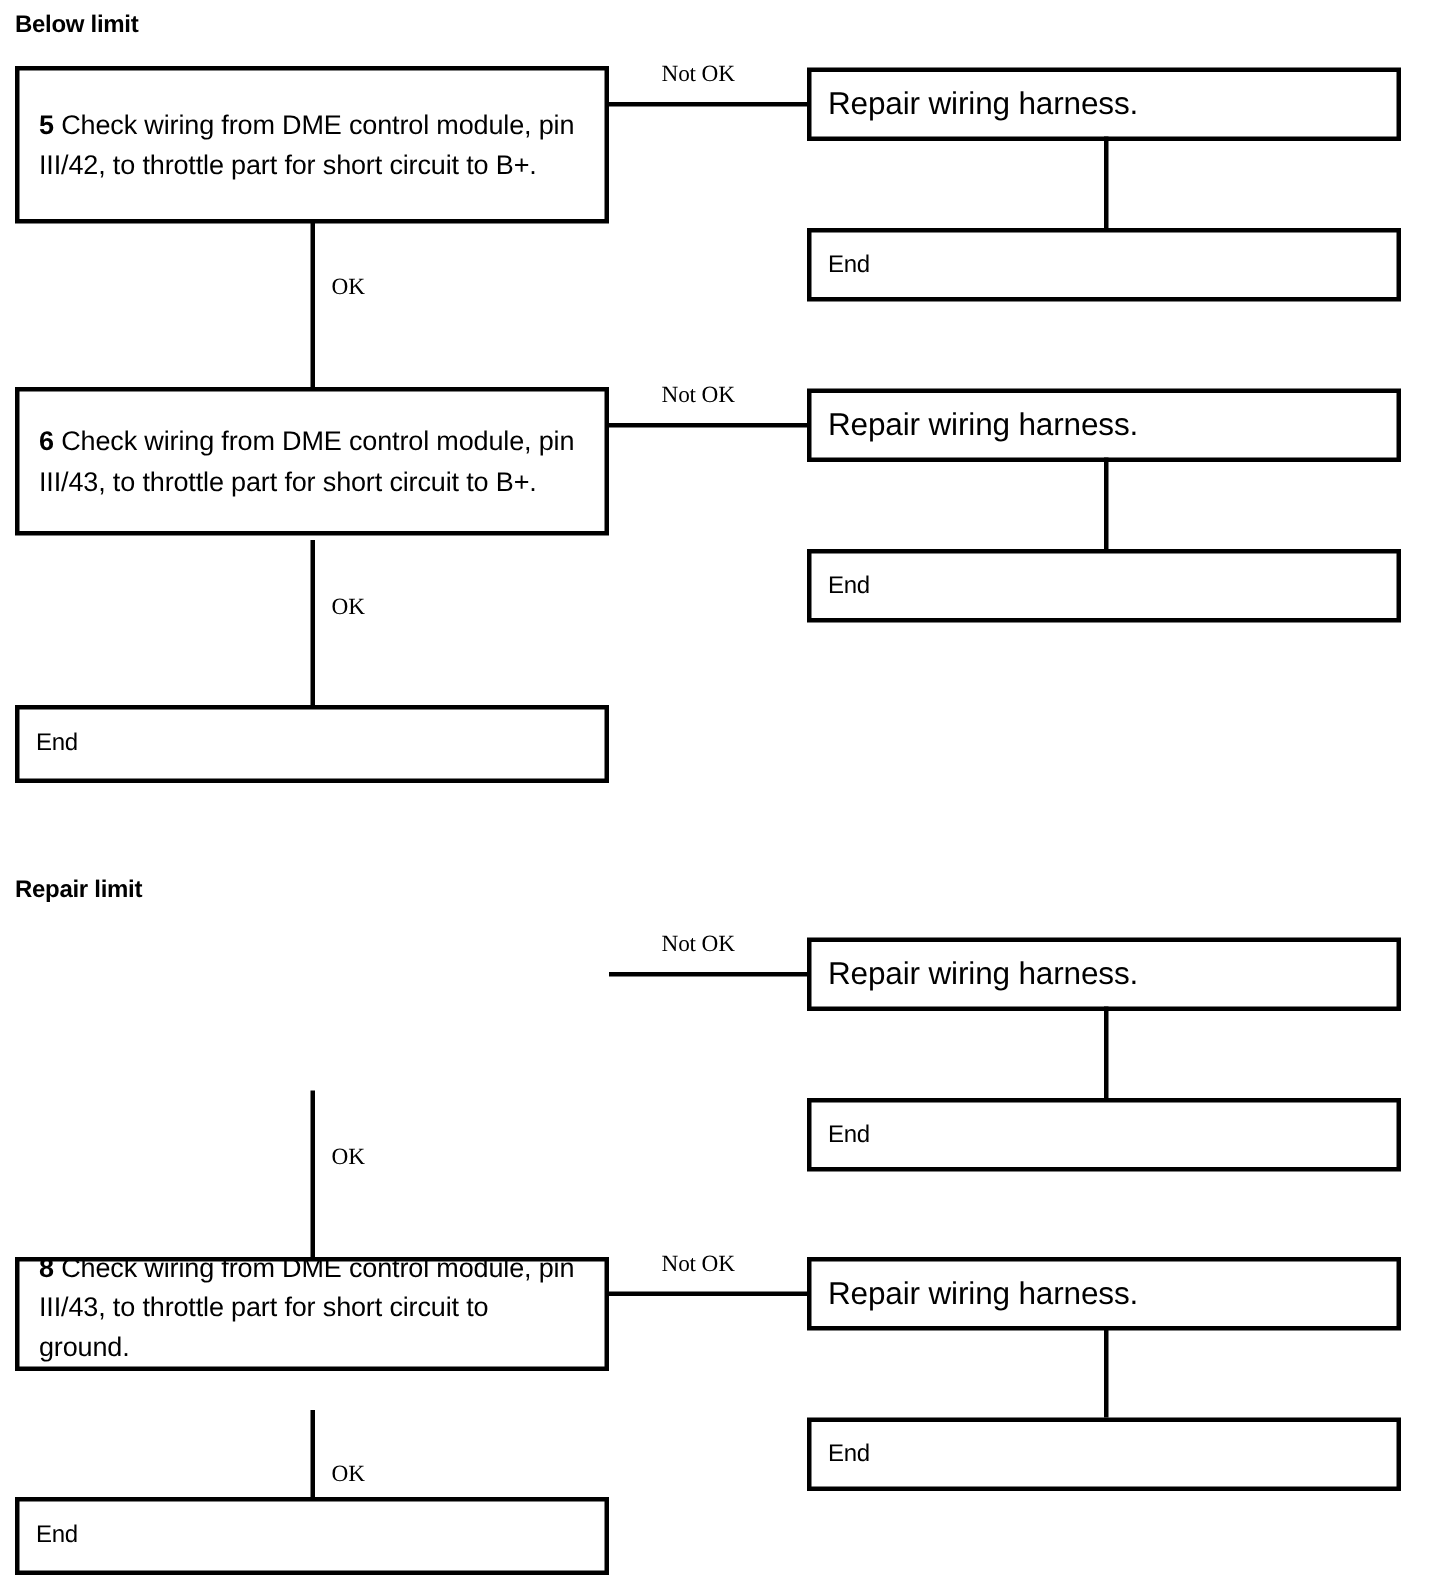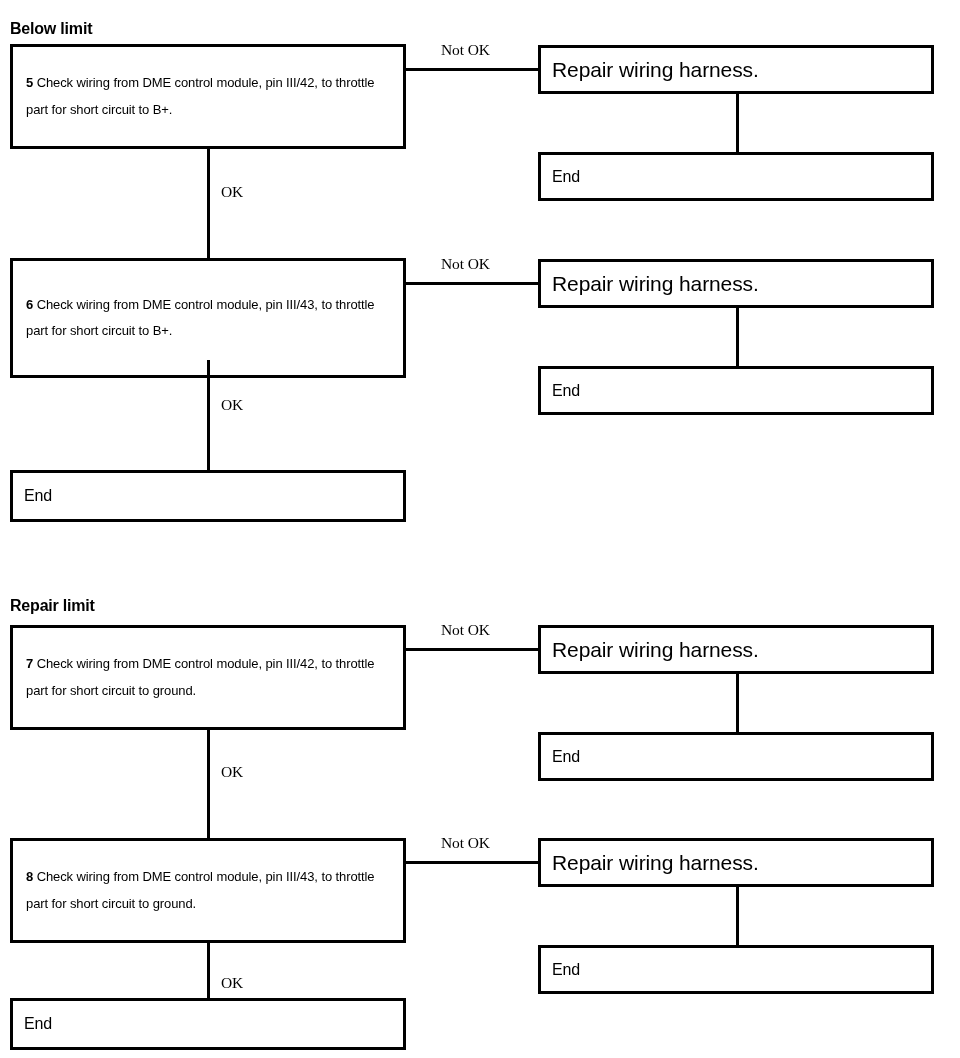--- a/index.html
+++ b/index.html
@@ -23,40 +23,39 @@
     height: 1058px;
   }
   
   .section-title {
     position: absolute;
     font-size: 16px;
     font-weight: bold;
     letter-spacing: -0.2px;
     line-height: 18px;
     white-space: nowrap;
-    margin-top: 12px;
   }
   
   .box {
     position: absolute;
     box-sizing: border-box;
     border: 3px solid #000000;
     background: #ffffff;
     display: flex;
     align-items: center;
   }
   .box-inner {
     padding: 0 11px;
     width: 100%;
   }
   .step-box .box-inner {
     padding: 0 13px;
   }
   .step-text {
-    font-size: 13px;
+    font-size: 18px;
     line-height: 26.5px;
     letter-spacing: -0.1px;
   }
   .step-num {
     font-weight: bold;
   }
   .plain-text {
     font-size: 21px;
     line-height: 20px;
     letter-spacing: -0.1px;
@@ -117,21 +116,21 @@
 
   <div class="box" style="left:538px; top:152px; width:396px; height:49px;">
     <div class="box-inner">
       <div class="end-text">End</div>
     </div>
   </div>
 
   <div class="conn-v" style="left:207px; top:146px; height:115px;"></div>
   <div class="conn-label" style="left:221px; top:183px;">OK</div>
 
-  <div class="box step-box" style="left:10px; top:258px; width:396px; height:120px;">
+  <div class="box step-box" style="left:10px; top:258px; width:396px; height:99px;">
     <div class="box-inner">
       <div class="step-text">
         <span class="step-num">6</span>
         <span>Check wiring from DME control module, pin III/43, to throttle part for short circuit to B+.</span>
       </div>
     </div>
   </div>
 
   <div class="conn-h" style="left:406px; top:282px; width:134px;"></div>
   <div class="conn-label" style="left:441px; top:255px;">Not OK</div>
@@ -154,28 +153,20 @@
   <div class="conn-label" style="left:221px; top:396px;">OK</div>
 
   <div class="box" style="left:10px; top:470px; width:396px; height:52px;">
     <div class="box-inner">
       <div class="end-text">End</div>
     </div>
   </div>
 
   <div class="section-title" style="left:10px; top:585px;">Repair limit</div>
 
-  <div class="box step-box" style="left:10px; top:625px; width:396px; height:105px;">
-    <div class="box-inner">
-      <div class="step-text">
-        <span class="step-num">7</span>
-        <span>Check wiring from DME control module, pin III/42, to throttle part for short circuit to ground.</span>
-      </div>
-    </div>
-  </div>
 
   <div class="conn-h" style="left:406px; top:648px; width:134px;"></div>
   <div class="conn-label" style="left:441px; top:621px;">Not OK</div>
 
   <div class="box" style="left:538px; top:625px; width:396px; height:49px;">
     <div class="box-inner">
       <div class="plain-text">Repair wiring harness.</div>
     </div>
   </div>
 
@@ -183,21 +174,21 @@
 
   <div class="box" style="left:538px; top:732px; width:396px; height:49px;">
     <div class="box-inner">
       <div class="end-text">End</div>
     </div>
   </div>
 
   <div class="conn-v" style="left:207px; top:727px; height:114px;"></div>
   <div class="conn-label" style="left:221px; top:763px;">OK</div>
 
-  <div class="box step-box" style="left:10px; top:838px; width:396px; height:105px;">
+  <div class="box step-box" style="left:10px; top:838px; width:396px; height:76px;align-items:flex-end;">
     <div class="box-inner">
       <div class="step-text">
         <span class="step-num">8</span>
         <span>Check wiring from DME control module, pin III/43, to throttle part for short circuit to ground.</span>
       </div>
     </div>
   </div>
 
   <div class="conn-h" style="left:406px; top:861px; width:134px;"></div>
   <div class="conn-label" style="left:441px; top:834px;">Not OK</div>

